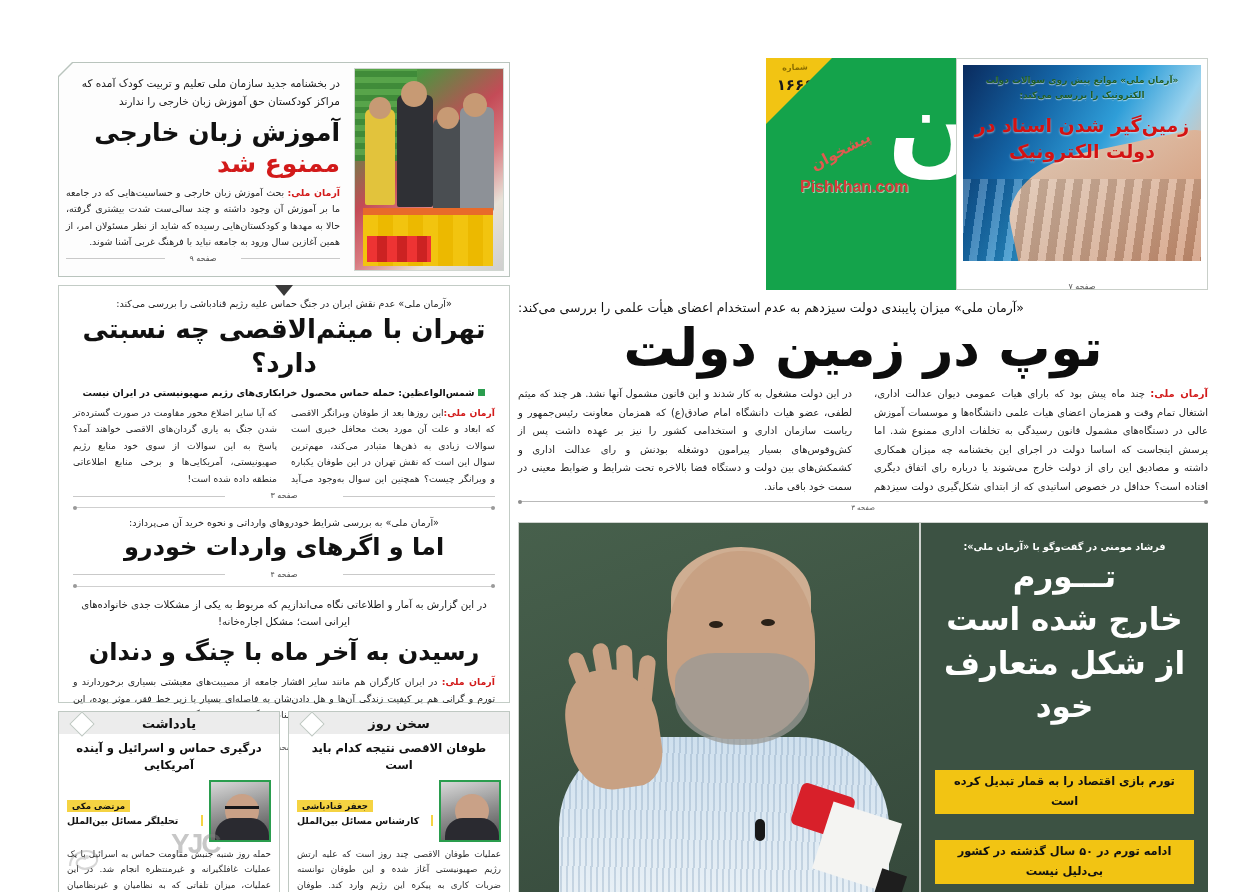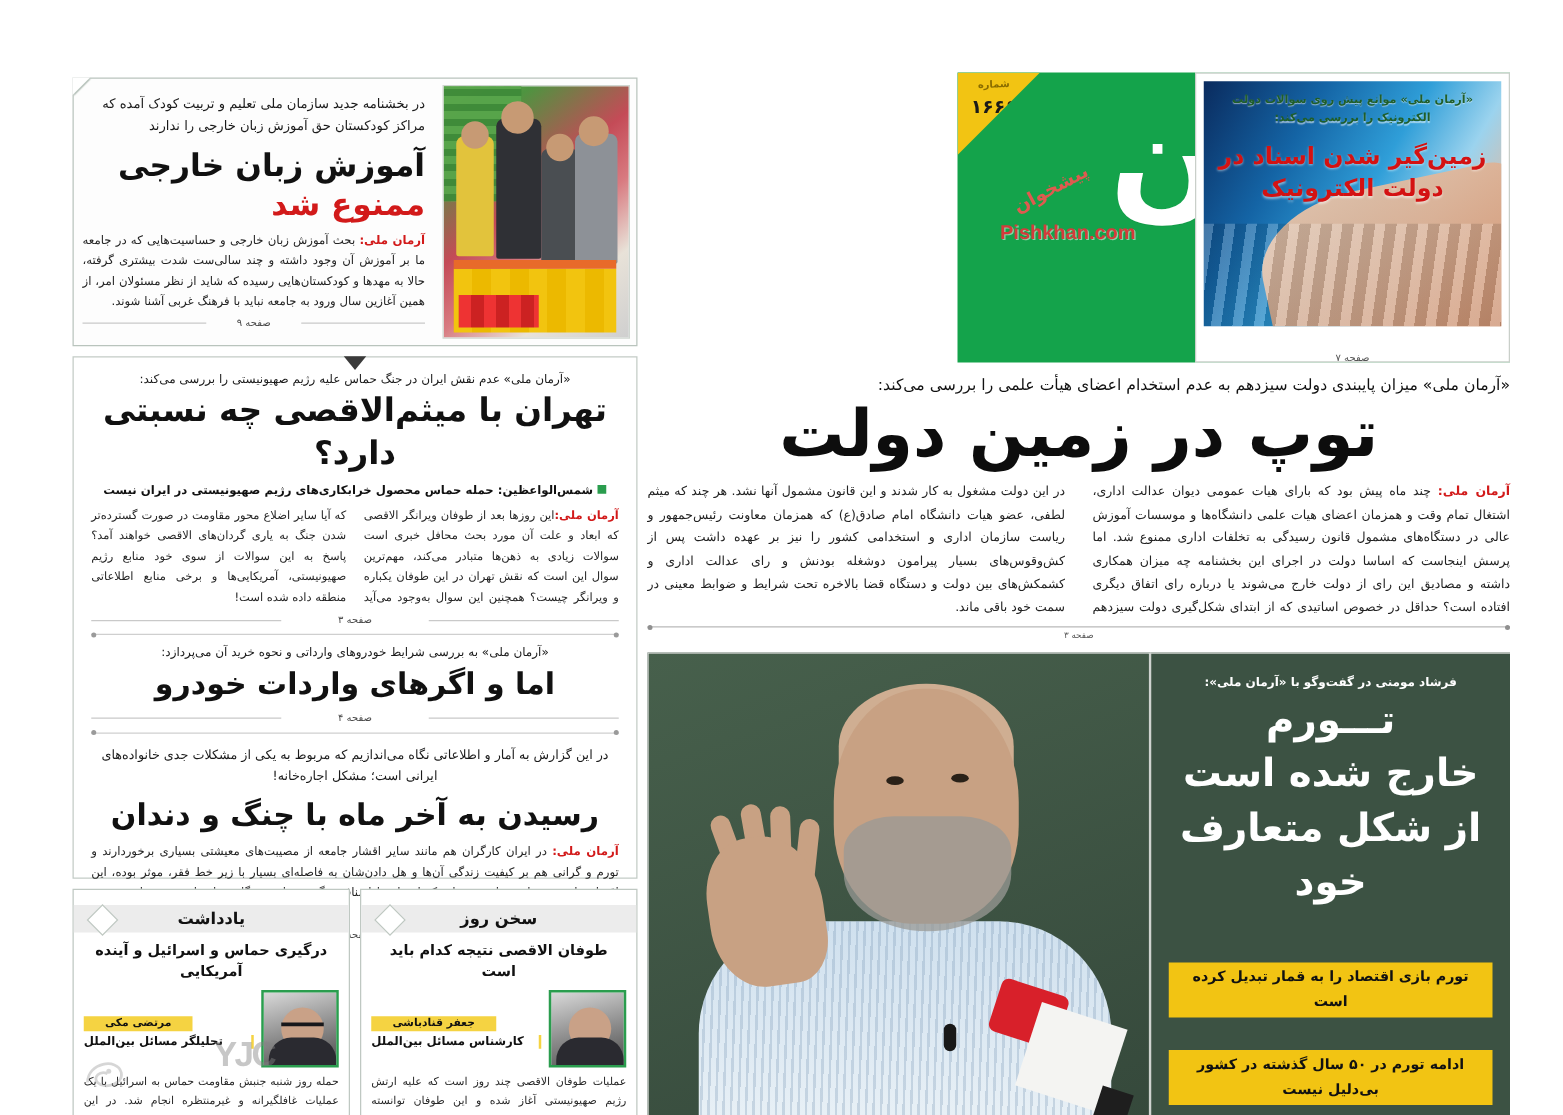--- a/index.html
+++ b/index.html
@@ -124,21 +124,21 @@
   .mid-note { font-size:10.2px; line-height:1.75; text-align:center; color:#1b1b1b; margin-bottom:6px;}
 
   
   #opinions { display: flex; gap: 8px; margin-top: 8px; }
   .op-card {
     position: relative; width: 222px; height: 186px;
     border: 1px solid #bfc8c2; background: #fff; padding: 0 8px 6px;
   }
   .op-title-bar {
     background: #ececec; color: #111; font-size: 13px; font-weight: bold;
-    text-align: center; padding: 4px 0 3px; margin: 12px -8px 6px;
+    text-align: center; padding: 4px 0 3px; margin: 0 -8px 6px;
     position: relative;
   }
   .op-title-bar::after {
     content:""; position:absolute; left: 14px; top: 3px;
     width: 16px; height: 16px; background:#fff; border:1px solid #bfc8c2;
     transform: rotate(45deg);
   }
   .op-head { font-size: 11.6px; font-weight: bold; text-align:center; line-height:1.45; margin-bottom: 6px; color:#111;}
   .op-mid { display:flex; align-items:flex-start; gap:6px; margin-bottom: 5px;}
   .op-portrait {
@@ -148,21 +148,21 @@
   }
   .op-portrait .face { position:absolute; left:14px; top:12px; width:34px;height:34px;
     border-radius:50%; background:#c9a187; }
   .op-portrait .glass { position:absolute; left:14px; top:24px; width:34px; height:8px;
     border-top:3px solid #17171a; }
   .op-portrait .body2 { position:absolute; left:4px; bottom:0; width:54px;height:22px;
     background:#2a2a30; border-radius:18px 18px 0 0;}
   .op-meta { flex:1; text-align:left; padding-top: 14px; }
   .op-name {
     display:inline-block; background:#f5d342; color:#111; font-size:8.6px;
-    font-weight: bold; padding: 1px 17px; margin-bottom: 3px;
+    font-weight: bold; padding: 1px 5px; margin-bottom: 3px;
   }
   .op-role { font-size:9.4px; font-weight:bold; color:#111; border-right:2px solid #f5d342; padding-right:4px;}
   .op-body { font-size:8.8px; line-height:1.8; text-align:justify; color:#2a2a2a;}
 
   
   .yjc {
     position:absolute; left: 112px; top: 116px; font-size: 28px; font-weight: bold;
     color: rgba(130,130,130,.45); letter-spacing: -2px; pointer-events:none;
     font-family: "Liberation Sans", sans-serif;
   }
@@ -237,21 +237,21 @@
     position:absolute; right:8px; left:8px; top: 48px; z-index:3;
     color:#d41212; font-size: 19px; font-weight:bold; text-align:center; line-height:1.35;
     text-shadow: 0 1px 2px rgba(255,255,255,.55);
   }
   .promo-page {
     text-align:center; font-size:8px; color:#555; margin-top:21px;
   }
 
   
   #lead { margin-top: 10px; width: 690px; }
-  .lead-kicker { font-size: 12.5px; text-align:right; color:#111; margin-bottom: 2px; }
+  .lead-kicker { font-size: 12.5px; text-align:left; color:#111; margin-bottom: 2px; }
   .lead-head {
     font-size: 52px; font-weight: bold; text-align:center; color:#0d0d0d;
     line-height: 1.2; letter-spacing: -1px; margin-bottom: 6px;
   }
   .lead-cols {
     column-count: 2; column-gap: 22px;
     font-size: 10px; line-height: 1.85; text-align: justify; color: #222;
   }
   .lead-rule { height:1px; background:#b9b9b9; margin-top: 5px; position:relative;}
   .lead-rule::before,.lead-rule::after{content:"";position:absolute;top:-1.5px;width:4px;height:4px;background:#8f8f8f;border-radius:50%;}
@@ -362,21 +362,21 @@
             <span class="lead-tag">آرمان ملی:</span><span> بحث آموزش زبان خارجی و حساسیت‌هایی که در جامعه ما بر آموزش آن وجود داشته و چند سالی‌ست شدت بیشتری گرفته، حالا به مهدها و کودکستان‌هایی رسیده که شاید از نظر مسئولان امر، از همین آغازین سال ورود به جامعه نباید با فرهنگ غربی آشنا شوند.</span>
           </div>
           <div class="pagenum">صفحه ۹</div>
         </div>
       </div>
     </div>
 
     <div id="stories-box" class="rtl">
       <div class="arrow-top"></div>
 
-      <div class="story-kicker">«آرمان ملی» عدم نقش ایران در جنگ حماس علیه رژیم صهیونیستی را بررسی می‌کند:</div>
+      <div class="story-kicker">«آرمان ملی» عدم نقش ایران در جنگ حماس علیه رژیم قنادباشی را بررسی می‌کند:</div>
       <div class="story-head">تهران با میثم‌الاقصی چه نسبتی دارد؟</div>
       <div class="sub-line">
         <span class="sq"></span><span>شمس‌الواعظین: حمله حماس محصول خرابکاری‌های رژیم صهیونیستی در ایران نیست</span>
       </div>
       <div class="two-col">
         <span class="lead-tag">آرمان ملی:</span><span>این روزها بعد از طوفان ویرانگر الاقصی که ابعاد و علت آن مورد بحث محافل خبری است سوالات زیادی به ذهن‌ها متبادر می‌کند، مهم‌ترین سوال این است که نقش تهران در این طوفان یکباره و ویرانگر چیست؟ همچنین این سوال به‌وجود می‌آید که آیا</span>
         <span>سایر اضلاع محور مقاومت در صورت گسترده‌تر شدن جنگ به یاری گردان‌های الاقصی خواهند آمد؟ پاسخ به این سوالات از سوی خود منابع رژیم صهیونیستی، آمریکایی‌ها و برخی منابع اطلاعاتی منطقه داده شده است!</span>
       </div>
       <div class="pagenum">صفحه ۳</div>
 

